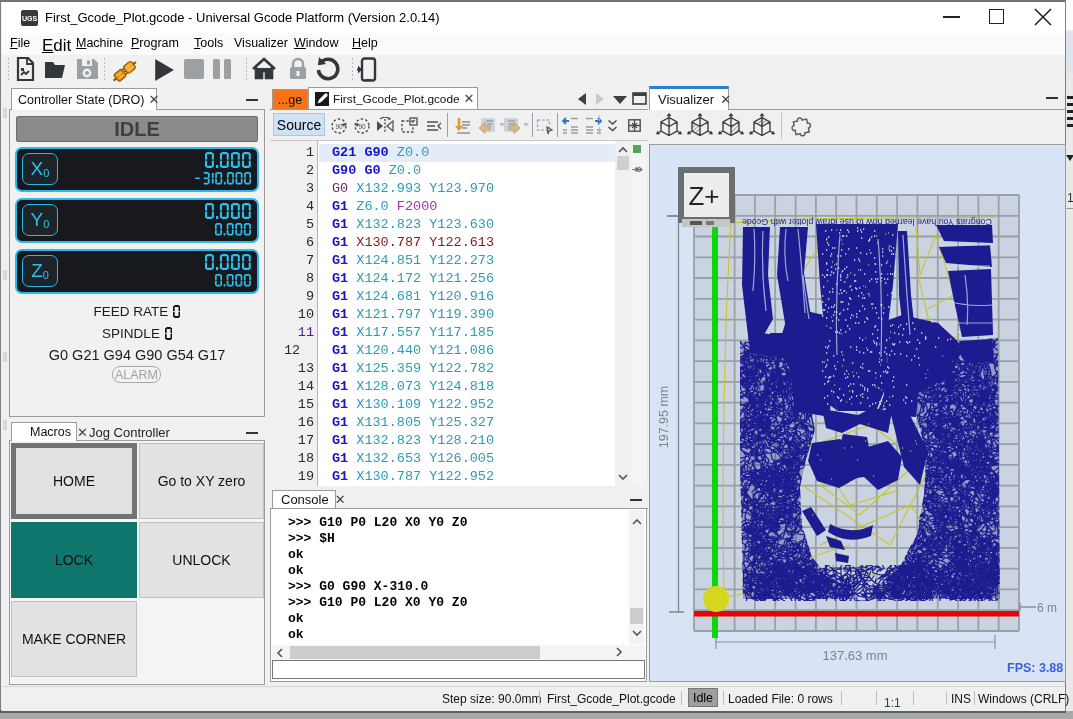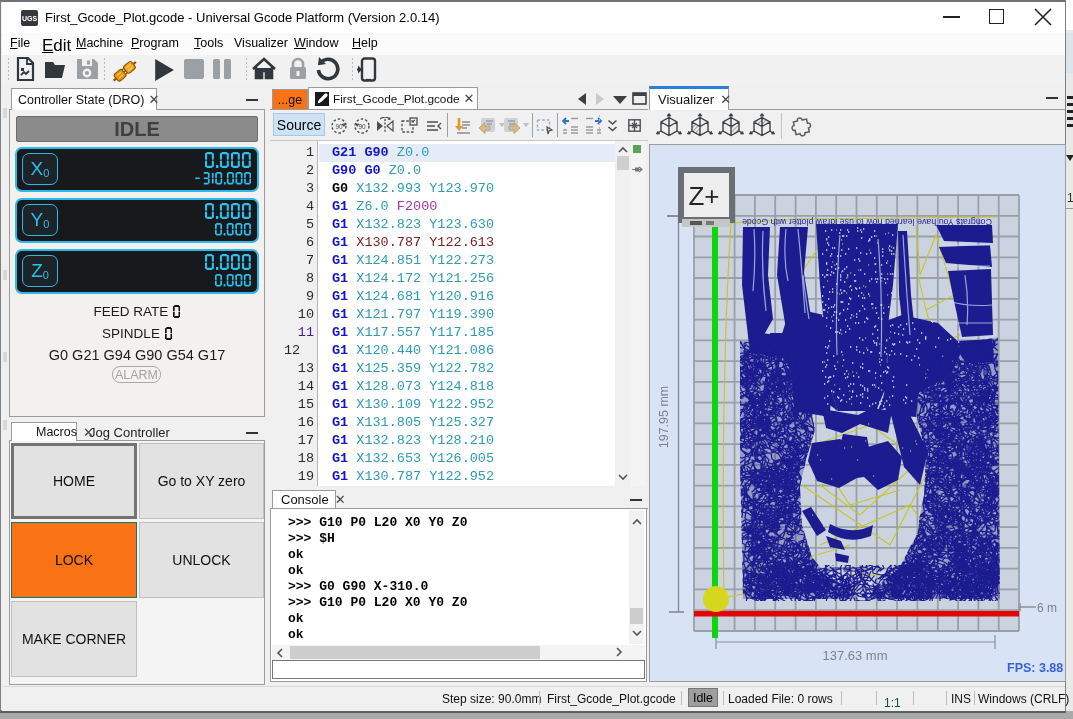--- a/index.html
+++ b/index.html
@@ -308,27 +308,27 @@
       <rect x="1.2" y="0.0" width="4.9" height="1.9" fill="#111" rx="0.6"></rect>
       <rect x="5.5" y="0.9" width="1.7" height="5.3" fill="#111" rx="0.6"></rect>
       <rect x="5.5" y="6.8" width="1.7" height="5.3" fill="#111" rx="0.6"></rect>
       <rect x="1.2" y="11.1" width="4.9" height="1.9" fill="#111" rx="0.6"></rect>
       <rect x="0.0" y="6.8" width="1.7" height="5.3" fill="#111" rx="0.6"></rect>
       <rect x="0.0" y="0.9" width="1.7" height="5.3" fill="#111" rx="0.6"></rect>
     </svg></div>
 <div class="a" style="left:0;top:347px;width:274px;text-align:center;font-size:14.5px;color:#1b1b1b">G0 G21 G94 G90 G54 G17</div>
 <div class="a" style="left:112px;top:366px;width:49px;height:17px;border:1px solid #a8a8a8;border-radius:8px;background:#f4f3f2;color:#a2a2a2;font-size:12.5px;display:flex;align-items:center;justify-content:center">ALARM</div>
 <div class="a" style="left:9px;top:440px;width:256px;height:1px;background:#9b9b9b"></div>
-<div class="tab" style="left:11px;top:422px;width:66px;height:19px;padding-left:24px">Macros<span class="x">✕</span></div>
+<div class="tab" style="left:11px;top:422px;width:66px;height:19px;padding-left:18px">Macros<span class="x">✕</span></div>
 <div class="a" style="left:89px;top:425px;font-size:13px;color:#222">Jog Controller</div>
 <div class="min" style="left:246px;top:432px"></div>
 <div class="a" style="left:9px;top:441px;width:256px;height:244px;background:#f4f4f4;border:1px solid #9b9b9b;border-top:none"></div>
-<div class="a" style="left:11px;top:443px;width:126px;height:76px;background:#e2e2e2;border:3px solid #737373;display:flex;align-items:center;justify-content:center;font-size:14px;color:#111">HOME</div>
+<div class="a" style="left:11px;top:443px;width:126px;height:76px;background:#e2e2e2;border:5px solid #737373;display:flex;align-items:center;justify-content:center;font-size:14px;color:#111">HOME</div>
 <div class="a" style="left:139px;top:443px;width:125px;height:76px;background:#e2e2e2;border:1px solid #c0c0c0;display:flex;align-items:center;justify-content:center;font-size:14px;color:#111">Go to XY zero</div>
-<div class="a" style="left:11px;top:522px;width:126px;height:76px;background:#f97316;border:1px solid #0f766e;display:flex;align-items:center;justify-content:center;font-size:14px;color:#111">LOCK</div>
+<div class="a" style="left:11px;top:522px;width:126px;height:76px;background:#0f766e;border:3px solid #0f766e;display:flex;align-items:center;justify-content:center;font-size:14px;color:#111">LOCK</div>
 <div class="a" style="left:139px;top:522px;width:125px;height:76px;background:#e2e2e2;border:1px solid #c0c0c0;display:flex;align-items:center;justify-content:center;font-size:14px;color:#111">UNLOCK</div>
 <div class="a" style="left:11px;top:601px;width:126px;height:76px;background:#e2e2e2;border:1px solid #c0c0c0;display:flex;align-items:center;justify-content:center;font-size:14px;color:#111">MAKE CORNER</div>
 <div class="a" style="left:270px;top:109px;width:378px;height:1px;background:#9b9b9b"></div>
 <div class="a" style="left:272px;top:89px;width:36px;height:20px;background:#f97316;border:1px solid #9b9b9b;border-bottom:none;font-size:12.5px;color:#111;display:flex;align-items:center;justify-content:center">...ge</div>
 <div class="tab" style="left:308px;top:87px;width:170px;height:22px;padding-left:6px;font-size:11.8px">
     <svg width="14" height="14" viewBox="0 0 15 15">
       <rect width="15" height="15" fill="#1a1a1a"></rect>
       <path d="M3 12 l1.5-4 6-6 a1.2 1.2 0 0 1 2.5 2.5 l-6 6z" fill="#fff"></path>
       <path d="M3 12l1-3 2 2z" fill="#fff"></path>
     </svg>
@@ -424,21 +424,21 @@
     <path d="M4 4l5 5M9 4l-5 5" stroke="#4a4f54" stroke-width="1.2"></path>
   </svg>
 <div class="a" style="left:270px;top:141px;width:376px;height:345px;background:#fff;border-right:1px solid #9b9b9b"></div>
 <div class="a" style="left:270px;top:141px;width:48px;height:345px;background:#f0f0f0;border-right:1px solid #b5b5b5"></div>
 <div class="a" style="left:319px;top:144px;width:296px;height:18px;background:#e3ecf7"></div>
 <div class="a mono" style="left:284px;top:144px;width:30px;height:18px;font-size:13.5px;color:#2a2a2a;text-align:right;line-height:18px">1</div>
 <div class="a mono" style="left:332px;top:144px;height:18px;font-size:13.5px;line-height:18px;white-space:pre"><span style="color:#1616c8;font-weight:bold">G21 G90</span><span style=""> </span><span style="color:#2e9cb4">Z0.0</span></div>
 <div class="a mono" style="left:284px;top:162px;width:30px;height:18px;font-size:13.5px;color:#2a2a2a;text-align:right;line-height:18px">2</div>
 <div class="a mono" style="left:332px;top:162px;height:18px;font-size:13.5px;line-height:18px;white-space:pre"><span style="color:#1616c8;font-weight:bold">G90 G0</span><span style=""> </span><span style="color:#2e9cb4">Z0.0</span></div>
 <div class="a mono" style="left:284px;top:180px;width:30px;height:18px;font-size:13.5px;color:#2a2a2a;text-align:right;line-height:18px">3</div>
-<div class="a mono" style="left:332px;top:180px;height:18px;font-size:13.5px;line-height:18px;white-space:pre"><span style="color:#000000;font-weight:bold">G0</span><span style=""> </span><span style="color:#2e9cb4">X132.993 Y123.970</span></div>
+<div class="a mono" style="left:332px;top:180px;height:18px;font-size:13.5px;line-height:18px;white-space:pre"><span style="color:#701a75;font-weight:normal">G0</span><span style=""> </span><span style="color:#2e9cb4">X132.993 Y123.970</span></div>
 <div class="a mono" style="left:284px;top:198px;width:30px;height:18px;font-size:13.5px;color:#2a2a2a;text-align:right;line-height:18px">4</div>
 <div class="a mono" style="left:332px;top:198px;height:18px;font-size:13.5px;line-height:18px;white-space:pre"><span style="color:#1616c8;font-weight:bold">G1</span><span style=""> </span><span style="color:#2e9cb4">Z6.0 </span><span style="color:#a635a6">F2000</span></div>
 <div class="a mono" style="left:284px;top:216px;width:30px;height:18px;font-size:13.5px;color:#2a2a2a;text-align:right;line-height:18px">5</div>
 <div class="a mono" style="left:332px;top:216px;height:18px;font-size:13.5px;line-height:18px;white-space:pre"><span style="color:#1616c8;font-weight:bold">G1</span><span style=""> </span><span style="color:#2e9cb4">X132.823 Y123.630</span></div>
 <div class="a mono" style="left:284px;top:234px;width:30px;height:18px;font-size:13.5px;color:#2a2a2a;text-align:right;line-height:18px">6</div>
 <div class="a mono" style="left:332px;top:234px;height:18px;font-size:13.5px;line-height:18px;white-space:pre"><span style="color:#1616c8;font-weight:bold">G1</span><span style=""> </span><span style="color:#7f1d1d">X130.787 Y122.613</span></div>
 <div class="a mono" style="left:284px;top:252px;width:30px;height:18px;font-size:13.5px;color:#2a2a2a;text-align:right;line-height:18px">7</div>
 <div class="a mono" style="left:332px;top:252px;height:18px;font-size:13.5px;line-height:18px;white-space:pre"><span style="color:#1616c8;font-weight:bold">G1</span><span style=""> </span><span style="color:#2e9cb4">X124.851 Y122.273</span></div>
 <div class="a mono" style="left:284px;top:270px;width:30px;height:18px;font-size:13.5px;color:#2a2a2a;text-align:right;line-height:18px">8</div>
 <div class="a mono" style="left:332px;top:270px;height:18px;font-size:13.5px;line-height:18px;white-space:pre"><span style="color:#1616c8;font-weight:bold">G1</span><span style=""> </span><span style="color:#2e9cb4">X124.172 Y121.256</span></div>

